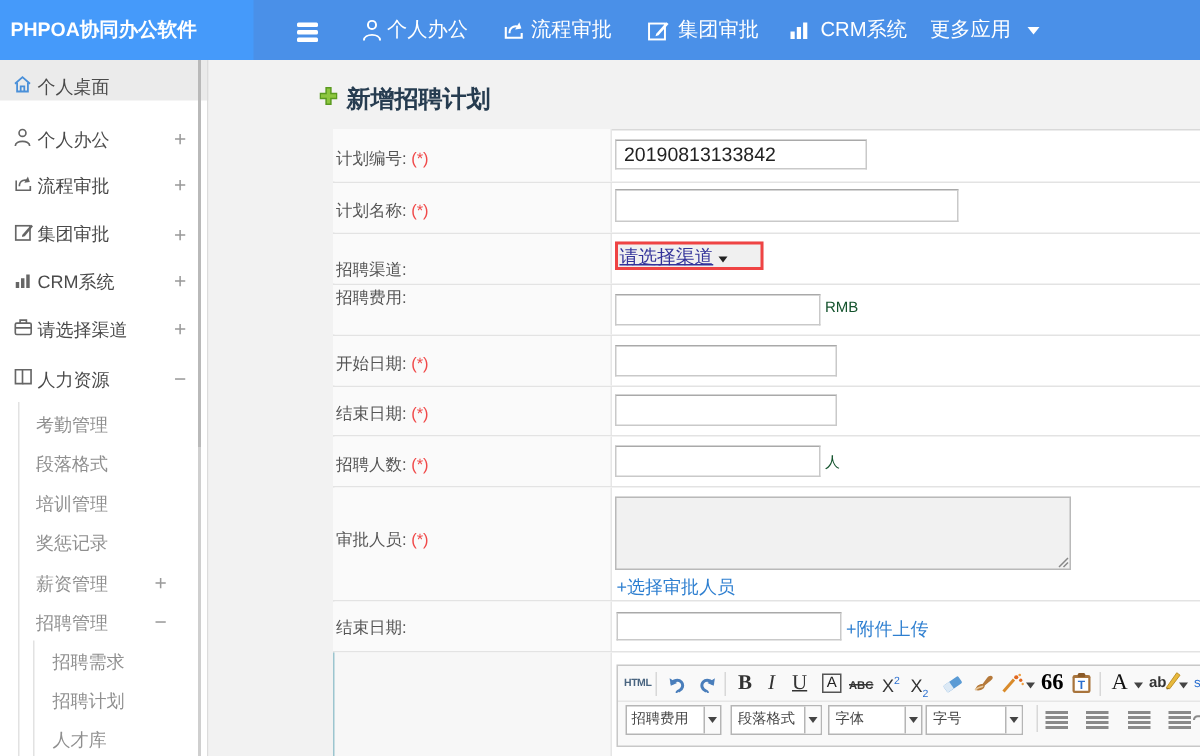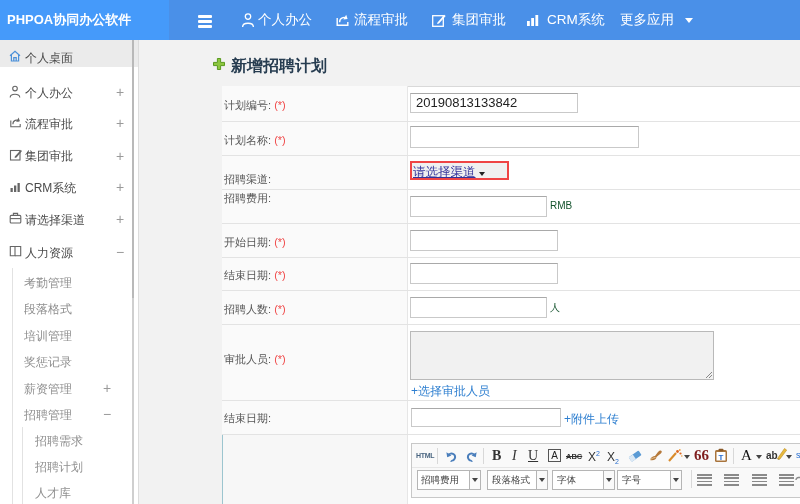--- a/index.html
+++ b/index.html
@@ -234,21 +234,21 @@
     <path d="M2 12 C3.5 10.5 5 10 7.5 9.5" stroke="#e8c89a" stroke-width="1" fill="none"></path>
   </svg>
 <svg class="ab" style="left:667px;top:448px" width="16" height="15" viewBox="0 0 16 15">
     <path d="M2 13 L9 5" stroke="#d98b2b" stroke-width="2"></path>
     <circle cx="10.5" cy="3.5" r="1.4" fill="#e06820"></circle>
     <circle cx="13.5" cy="5.5" r="1.1" fill="#e06820"></circle>
     <circle cx="12.8" cy="2" r="0.9" fill="#f0a040"></circle>
     <circle cx="14.8" cy="8" r="0.8" fill="#f0a040"></circle>
   </svg>
 <div class="tri ab" style="left:684px;top:455px"></div>
-<div class="ti" style="left:694px;top:447px;font-family:'Liberation Serif',serif;font-weight:bold;font-size:15px;color:#7f1d1d">66</div>
+<div class="ti" style="left:694px;top:447px;font-family:'Liberation Serif',serif;font-weight:bold;font-size:15px;color:#000000">66</div>
 <svg class="ab" style="left:714px;top:448px" width="14" height="15" viewBox="0 0 14 15">
     <rect x="1" y="2" width="12" height="12" rx="1.5" fill="#a8743c"></rect>
     <rect x="2.5" y="4" width="9" height="8.5" fill="#fff"></rect>
     <rect x="4.5" y="0.7" width="5" height="2.6" rx="1" fill="#8a5a28"></rect>
     <text x="7" y="11.5" font-size="8" font-weight="bold" fill="#2a6fd0" text-anchor="middle" font-family="Liberation Sans">T</text>
   </svg>
 <div class="sep1" style="left:733px"></div>
 <div class="ti" style="left:741px;top:447px;font-family:'Liberation Serif',serif;font-size:15px;color:#111">A</div>
 <div class="tri ab" style="left:756px;top:455px"></div>
 <div class="ti" style="left:766px;top:450px;font-size:10px;font-weight:bold;color:#333">ab</div>

